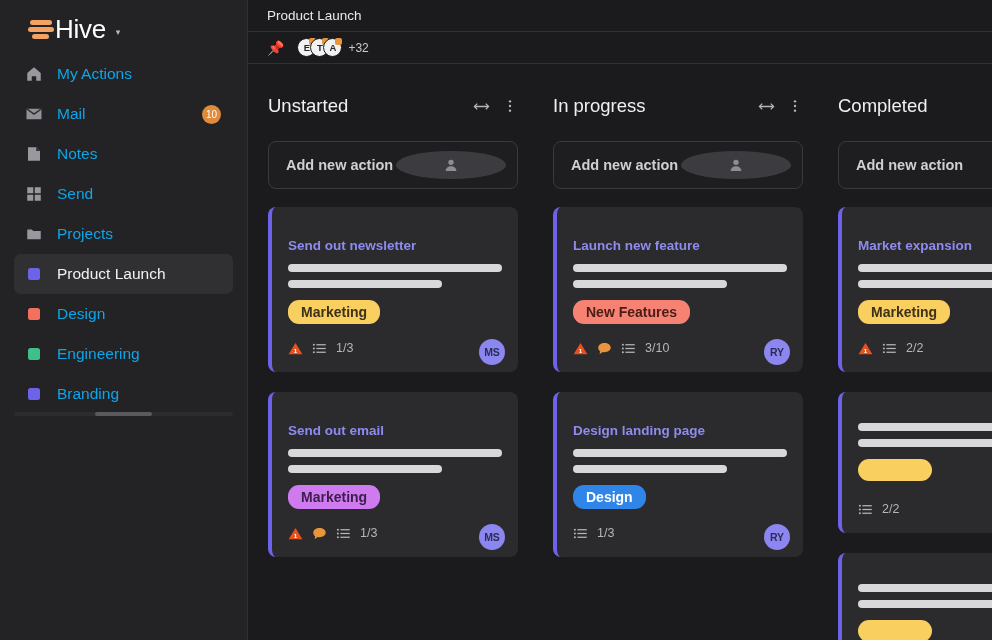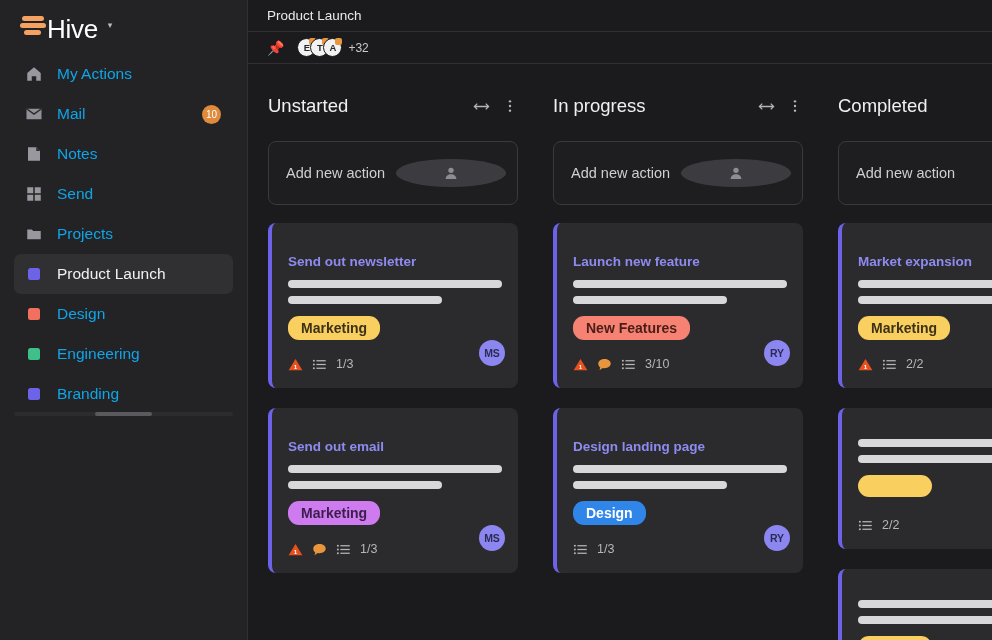--- a/index.html
+++ b/index.html
@@ -12,21 +12,21 @@
   .app { display: flex; width: 992px; height: 640px; }
 
   
   .sidebar {
     width: 248px; height: 640px;
     background: #232325;
     border-right: 1px solid #303033;
     position: relative;
     flex: 0 0 248px;
   }
-  .brand { display: flex; align-items: flex-start; padding: 14px 0 0 20px; height: 44px; }
+  .brand { display: flex; align-items: center; padding: 14px 0 0 28px; height: 44px; }
   .hive-mark { width: 26px; height: 22px; display: flex; flex-direction: column; justify-content: center; gap: 2px; }
   .hive-mark i { display: block; background: #F4A261; border-radius: 3px; height: 5px; }
   .hive-mark i:nth-child(1) { width: 22px; margin-left: 2px; }
   .hive-mark i:nth-child(2) { width: 26px; margin-left: 0; }
   .hive-mark i:nth-child(3) { width: 17px; margin-left: 4px; }
   .brand-name { color: #fff; font-size: 26px; letter-spacing: -0.3px; margin-left: 1px; }
   .brand-caret { color: #b9b9bd; font-size: 9px; margin-left: 10px; margin-top: 6px; }
 
   .nav { margin-top: 10px; }
   .nav-item {
@@ -70,23 +70,23 @@
   .more-count { color: #c9c9cd; font-size: 12px; margin-left: 6px; }
 
   
   .board { flex: 1; display: flex; gap: 35px; padding: 25px 0 0 20px; overflow: hidden; }
   .col { width: 250px; flex: 0 0 250px; }
   .col-head { display: flex; align-items: center; height: 34px; margin-bottom: 18px; }
   .col-title { color: #f0f0f3; font-size: 18.5px; flex: 1; }
   .col-ico { color: #b4b4b9; margin-left: 12px; display: flex; align-items: center; cursor: pointer; }
 
   .add-row {
-    height: 64px; border: 1px solid #3a3a3e; border-radius: 8px;
+    height: 48px; border: 1px solid #3a3a3e; border-radius: 8px;
     display: flex; align-items: center; padding: 0 11px 0 17px;
-    margin-bottom: 18px; background: #1e1e20;
+    margin-bottom: 18px; background: #1e1e20; font-weight: bold;
   }
   .add-row span { flex: 1; color: #cfcfd3; font-size: 14.5px; }
   .add-av { width: 28px; height: 28px; border-radius: 50%; background: #3c3c40; display: flex; align-items: center; justify-content: center; }
 
   .card {
     background: #2b2b2d; border-radius: 8px;
     border-left: 4px solid #6C63E8;
     padding: 31px 16px 13px 16px; margin-bottom: 20px;
     position: relative;
   }
@@ -96,21 +96,21 @@
   .tag {
     display: inline-block; border-radius: 11px;
     padding: 4px 13px; font-size: 14px; font-weight: bold;
     margin-top: 4px; margin-bottom: 13px;
   }
   .tag.blank { width: 74px; height: 22px; padding: 0; }
   .meta { display: flex; align-items: center; height: 22px; }
   .meta-ico { margin-right: 9px; display: flex; align-items: center; }
   .meta-txt { color: #b5b5ba; font-size: 12.5px; }
   .card-av {
-    position: absolute; right: 13px; bottom: 22px;
+    position: absolute; right: 13px; bottom: 7px;
     width: 26px; height: 26px; border-radius: 50%;
     background: #8C86F0; color: #2b2b55;
     font-size: 10.5px; font-weight: bold;
     display: flex; align-items: center; justify-content: center; text-align: center;
   }
 </style>
 </head>
 <body>
 
 <div class="app">

